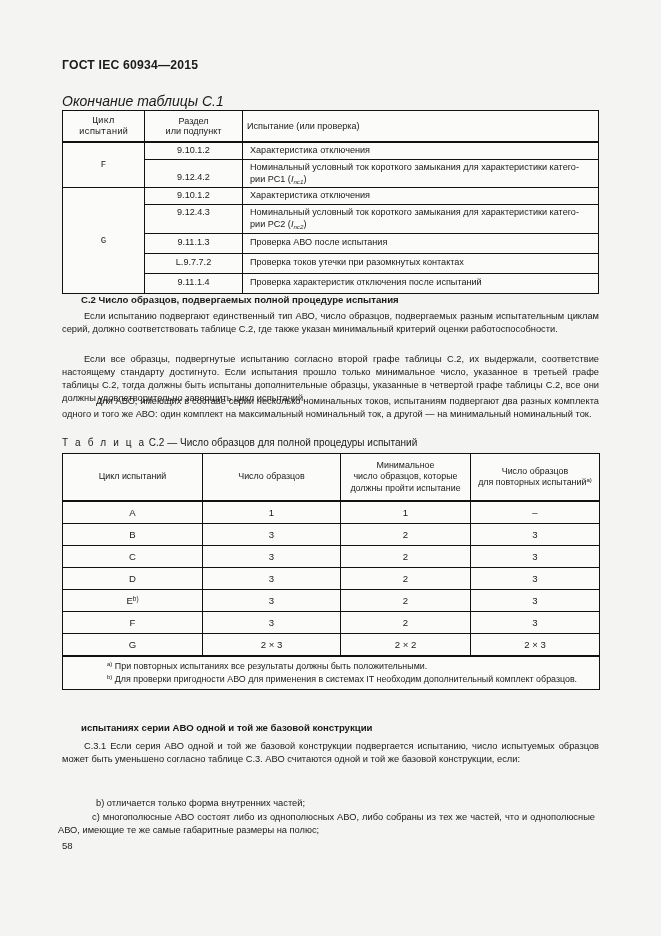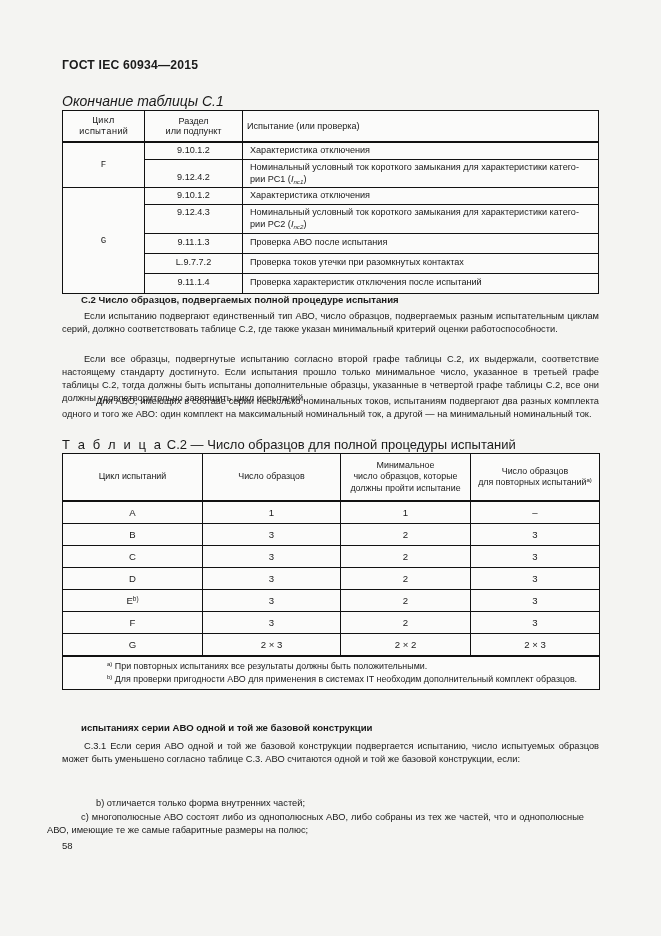--- a/index.html
+++ b/index.html
@@ -96,21 +96,21 @@
     text-align: justify;
     text-justify: inter-word;
     width: 537px;
   }
   .para.ind { text-indent: 22px; }
   .para.ind-big { text-indent: 34px; }
 
   
   .tbl-caption {
     position: absolute;
-    font-size: 13px;
+    font-size: 10px;
     left: 62px;
   }
   .tbl-caption .spaced {
     letter-spacing: 2.1px;
   }
 
   
   #table-c2 {
     position: absolute;
     left: 62px;
@@ -311,17 +311,17 @@
     </tfoot>
   </table>
 
   <div class="sec-head" style="left:81px; top:721px; width:518px;">испытаниях серии АВО одной и той же базовой конструкции</div>
 
   <div class="para ind" style="left:62px; top:740px;">С.3.1 Если серия АВО одной и той же базовой конструкции подвергается испытанию, число испытуемых образцов может быть уменьшено согласно таблице С.3. АВО считаются одной и той же базовой конструкции, если:</div>
 
 
   <div class="para ind-big" style="left:62px; top:797px;">b) отличается только форма внутренних частей;</div>
 
-  <div class="para ind-big" style="left:47px; top:811px;">c) многополюсные АВО состоят либо из однополюсных АВО, либо собраны из тех же частей, что и однополюсные АВО, имеющие те же самые габаритные размеры на полюс;</div>
+  <div class="para ind-big" style="left:58px; top:811px;">c) многополюсные АВО состоят либо из однополюсных АВО, либо собраны из тех же частей, что и однополюсные АВО, имеющие те же самые габаритные размеры на полюс;</div>
 
   <div class="page-number">58</div>
 
 </div>
 
 </body></html>

